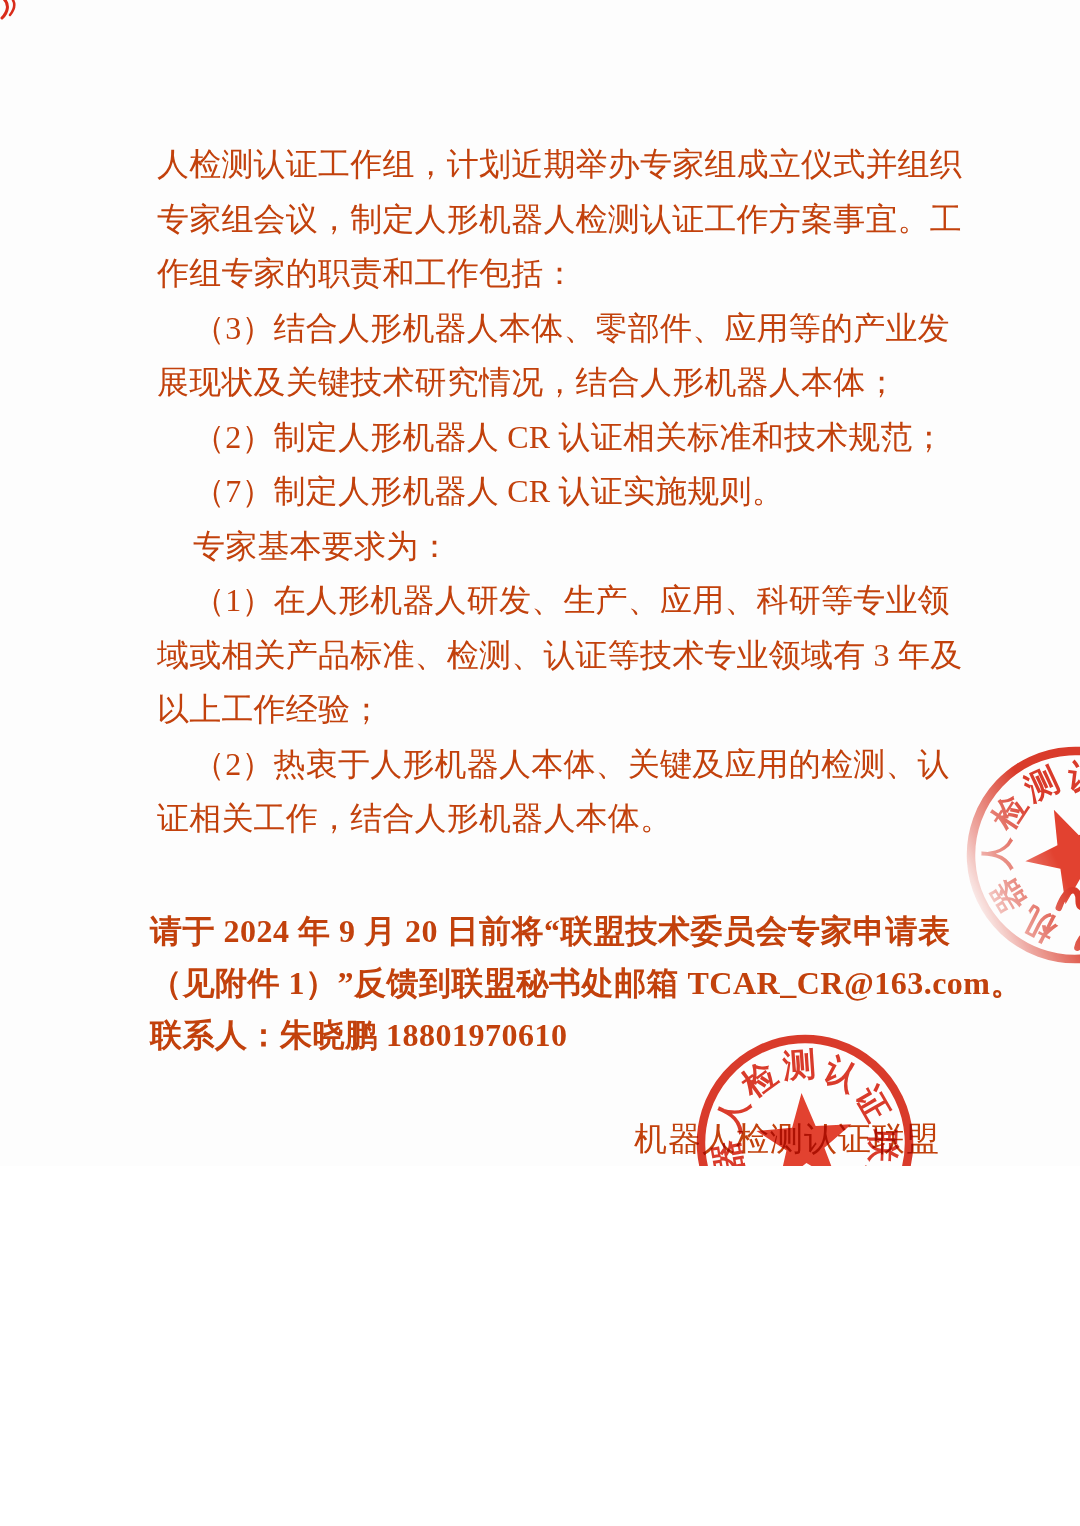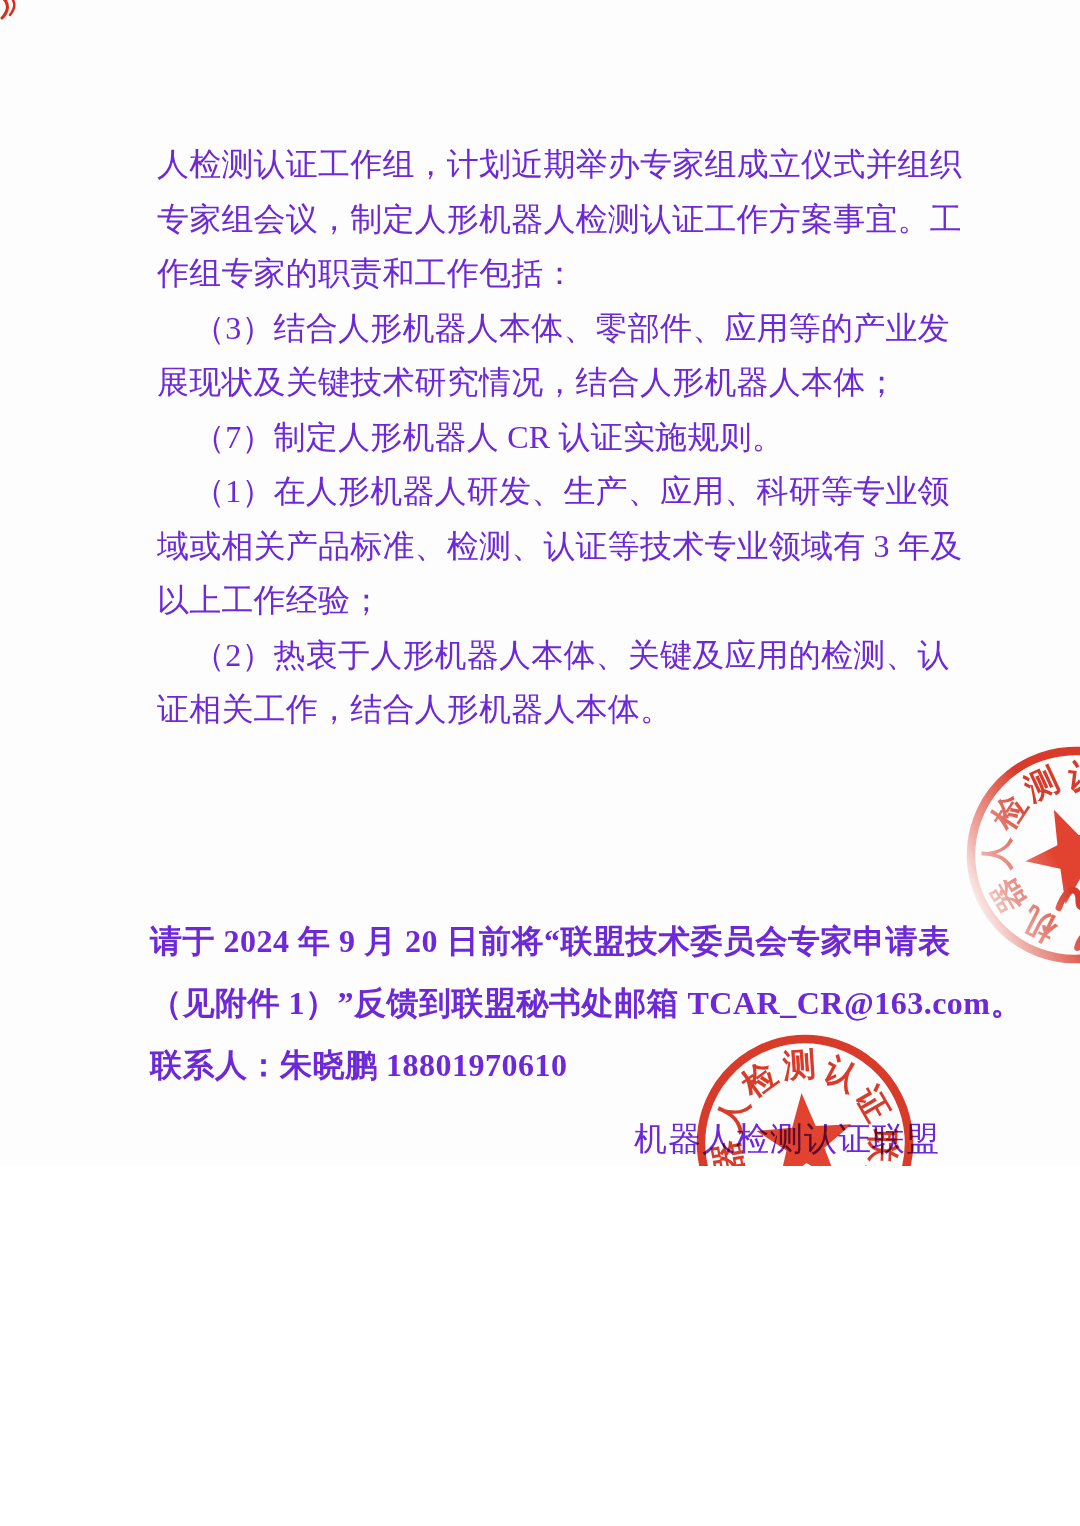--- a/index.html
+++ b/index.html
@@ -1,32 +1,32 @@
 <!DOCTYPE html>
 <html><head>
 <meta charset="utf-8">
 <style>
   html,body{margin:0;padding:0;background:#ffffff;}
   .page{
     position:relative;width:1080px;height:1166px;background:#fdfdfd;
     overflow:hidden;
     font-family:"Liberation Serif","DejaVu Serif",serif;
-    color:#6d28d9;
+    color:#c2410c;
   }
   .body-block{
     position:absolute;left:157px;top:137px;width:800px;
     font-size:32px;line-height:54.5px;letter-spacing:0.2px;
   }
   .body-block .line{white-space:nowrap;}
   .body-block .line.indent{padding-left:36px;}
   .bold-block{
     position:absolute;left:150px;top:905px;width:820px;
     font-size:32px;line-height:52px;font-weight:700;letter-spacing:0.5px;
   }
-  .bold-block .line{white-space:nowrap;margin-top:10px;}
+  .bold-block .line{white-space:nowrap;}
   .signature{
     position:absolute;right:140px;top:1110px;text-align:right;
     font-size:33px;line-height:58px;letter-spacing:1px;white-space:nowrap;
   }
   .seal{
     position:absolute;width:234px;height:234px;
     mix-blend-mode:multiply;opacity:.93;pointer-events:none;
   }
   .seal-main{left:688px;top:1026px;transform:rotate(-4deg);}
   .seal-edge{
@@ -46,21 +46,23 @@
     <path d="M3 1 C10 7 8 15 2 21" fill="none" stroke="#d92c1a" stroke-width="3" stroke-linecap="round"></path>
     <path d="M11 0 C16 6 15 12 10 18" fill="none" stroke="#d92c1a" stroke-width="2.5" stroke-linecap="round"></path>
   </svg>
 
   <div class="body-block">
     <div class="line">人检测认证工作组，计划近期举办专家组成立仪式并组织</div>
     <div class="line">专家组会议，制定人形机器人检测认证工作方案事宜。工</div>
     <div class="line">作组专家的职责和工作包括：</div>
     <div class="line indent">（3）结合人形机器人本体、零部件、应用等的产业发</div>
     <div class="line">展现状及关键技术研究情况，结合人形机器人本体；</div>
+    <div class="line indent">（2）制定人形机器人 CR 认证相关标准和技术规范；</div>
     <div class="line indent">（7）制定人形机器人 CR 认证实施规则。</div>
+    <div class="line indent">专家基本要求为：</div>
     <div class="line indent">（1）在人形机器人研发、生产、应用、科研等专业领</div>
     <div class="line">域或相关产品标准、检测、认证等技术专业领域有 3 年及</div>
     <div class="line">以上工作经验；</div>
     <div class="line indent">（2）热衷于人形机器人本体、关键及应用的检测、认</div>
     <div class="line">证相关工作，结合人形机器人本体。</div>
   </div>
 
   <div class="bold-block">
     <div class="line">请于 2024 年 9 月 20 日前将“联盟技术委员会专家申请表</div>
     <div class="line">（见附件 1）”反馈到联盟秘书处邮箱 TCAR_CR@163.com。</div>

